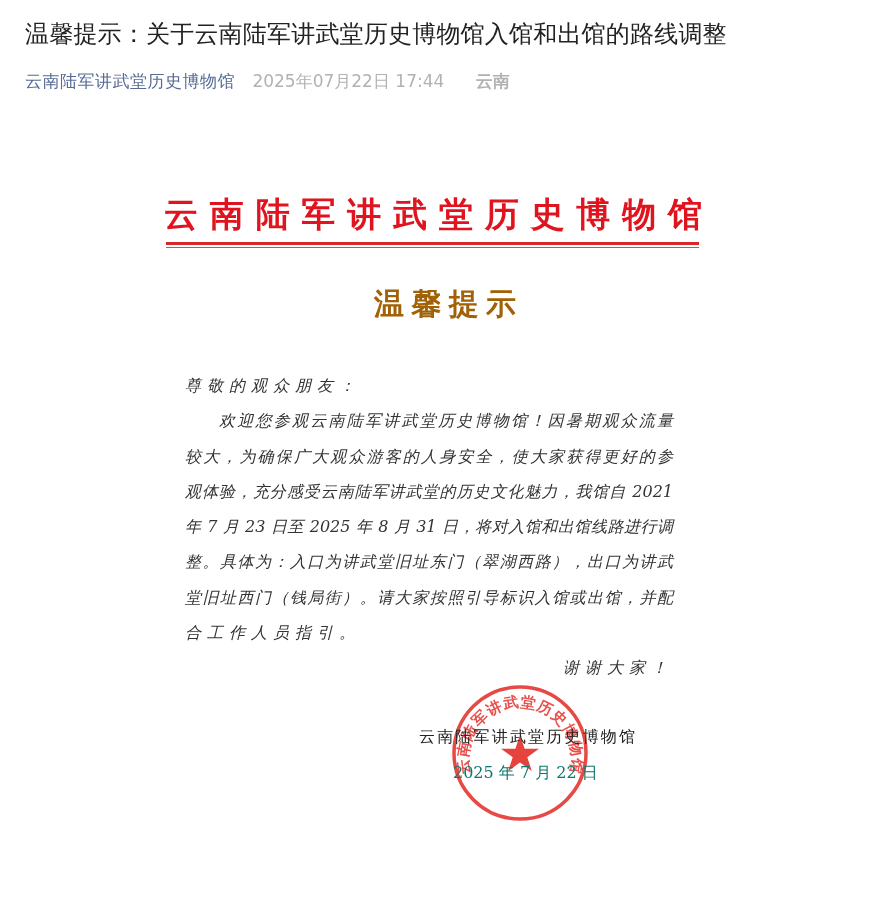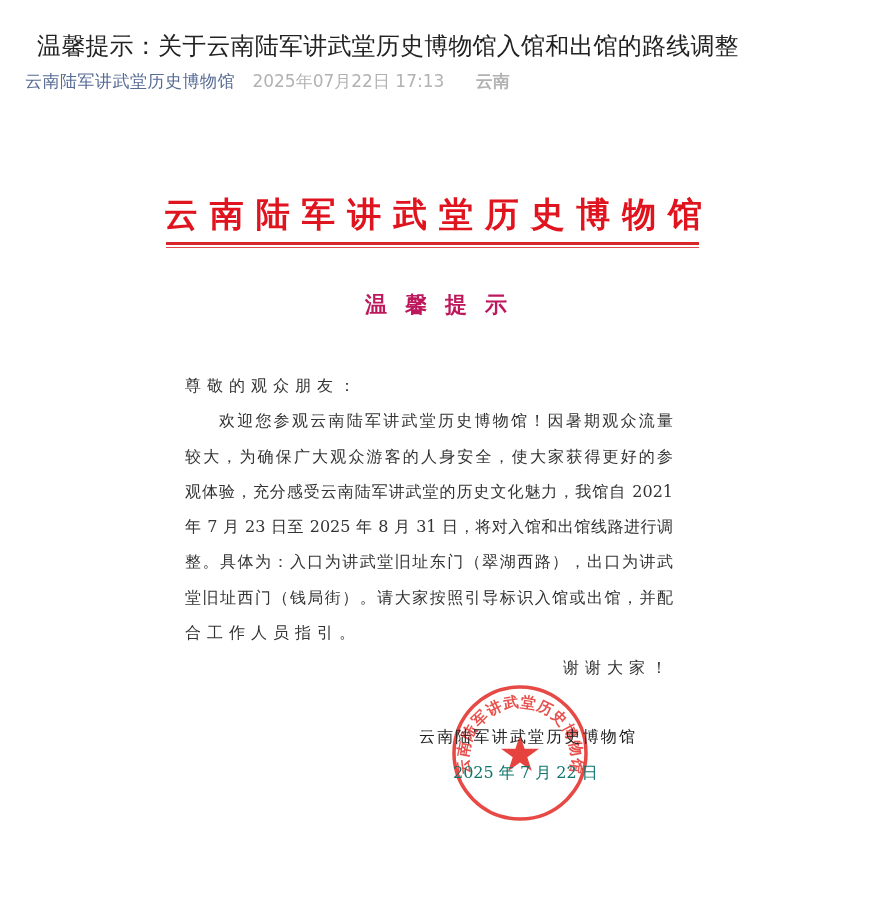--- a/index.html
+++ b/index.html
@@ -16,21 +16,21 @@
     }
     .article-title {
       position: absolute;
       left: 25px;
       top: 16px;
       font-size: 24px;
       line-height: 36px;
       color: #222222;
       white-space: nowrap;
       letter-spacing: 0.2px;
-      margin: 12px;
+      margin: 0;
       font-weight: normal;
     }
     .meta {
       position: absolute;
       left: 25px;
       top: 69px;
       font-size: 17px;
       line-height: 24px;
       white-space: nowrap;
     }
@@ -82,45 +82,46 @@
     .rule-thin {
       position: absolute;
       left: 166px;
       top: 127px;
       width: 533px;
       height: 1px;
       background: #e0474b;
     }
     .notice-heading {
       position: absolute;
-      left: 365px;
+      left: 374px;
       top: 168px;
       width: 142px;
       font-family: "DejaVu Serif", "Liberation Serif", serif;
       font-weight: bold;
-      font-size: 22px;
+      font-size: 30px;
       line-height: 32px;
-      color: #be185d;
+      color: #a16207;
       text-align: justify;
       text-align-last: justify;
       white-space: nowrap;
     }
     .body-text {
       position: absolute;
       left: 185px;
       top: 252px;
       width: 488px;
       font-family: "DejaVu Serif", "Liberation Serif", serif;
       font-size: 16px;
       color: #333333;
     }
     .body-text .line {
       height: 35.3px;
       line-height: 28px;
       white-space: nowrap;
+      font-style: italic;
     }
     .body-text .line.j {
       text-align: justify;
       text-align-last: justify;
     }
     .body-text .line.indent {
       padding-left: 34px;
       text-align: right;
     }
     .body-text .line.spaced {
@@ -166,21 +167,21 @@
       z-index: 2;
     }
   </style>
 </head>
 <body>
 
 <h1 class="article-title">温馨提示：关于云南陆军讲武堂历史博物馆入馆和出馆的路线调整</h1>
 
 <div class="meta">
   <span class="author">云南陆军讲武堂历史博物馆</span>
-  <span class="date">2025年07月22日 17:13</span>
+  <span class="date">2025年07月22日 17:44</span>
   <span class="location">云南</span>
 </div>
 
 <div class="notice">
   <div class="banner">云南陆军讲武堂历史博物馆</div>
   <div class="rule-thick"></div>
   <div class="rule-thin"></div>
 
   <div class="notice-heading">温馨提示</div>
 

